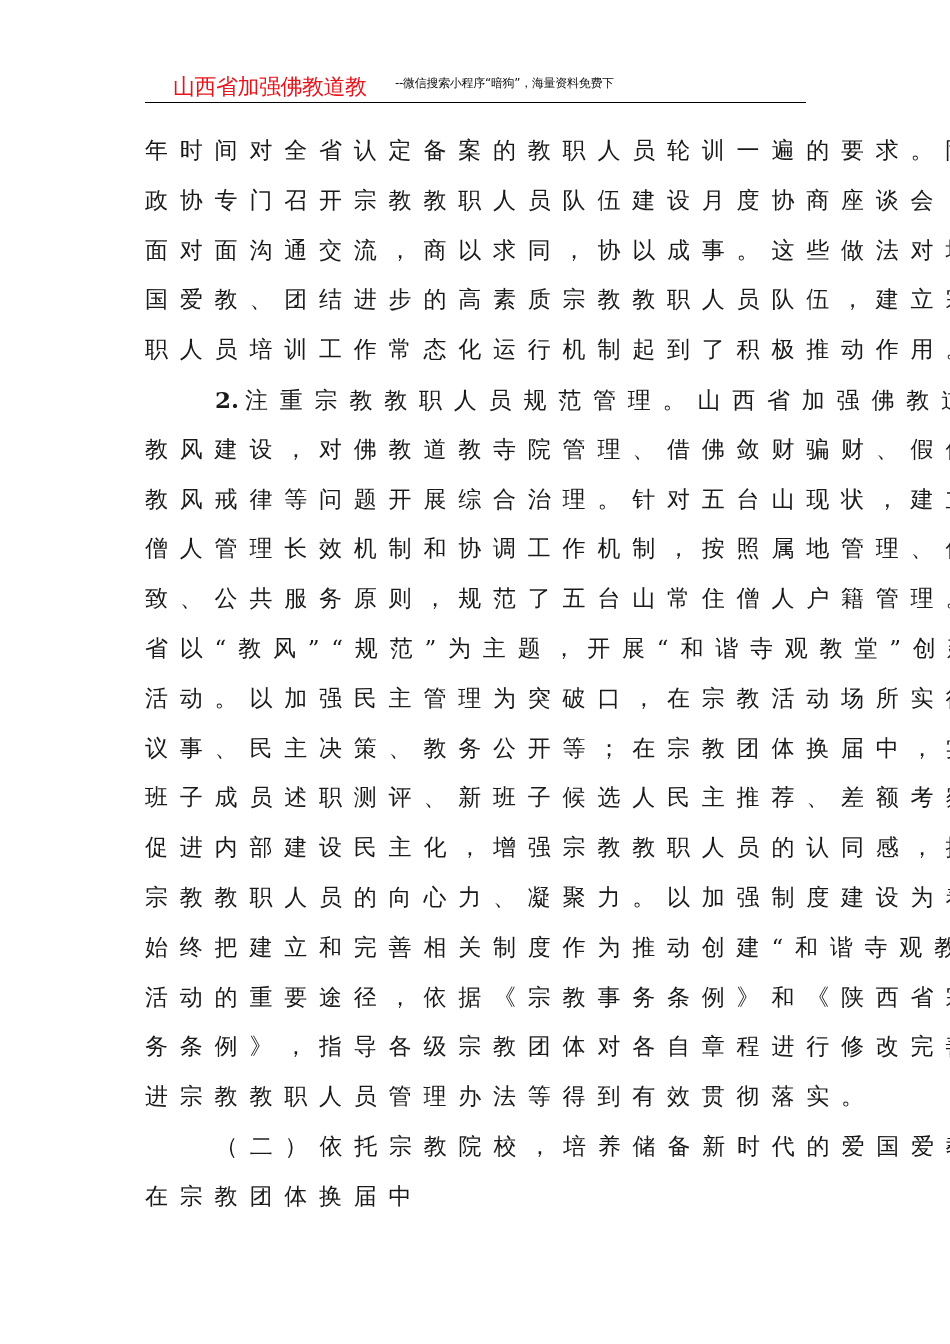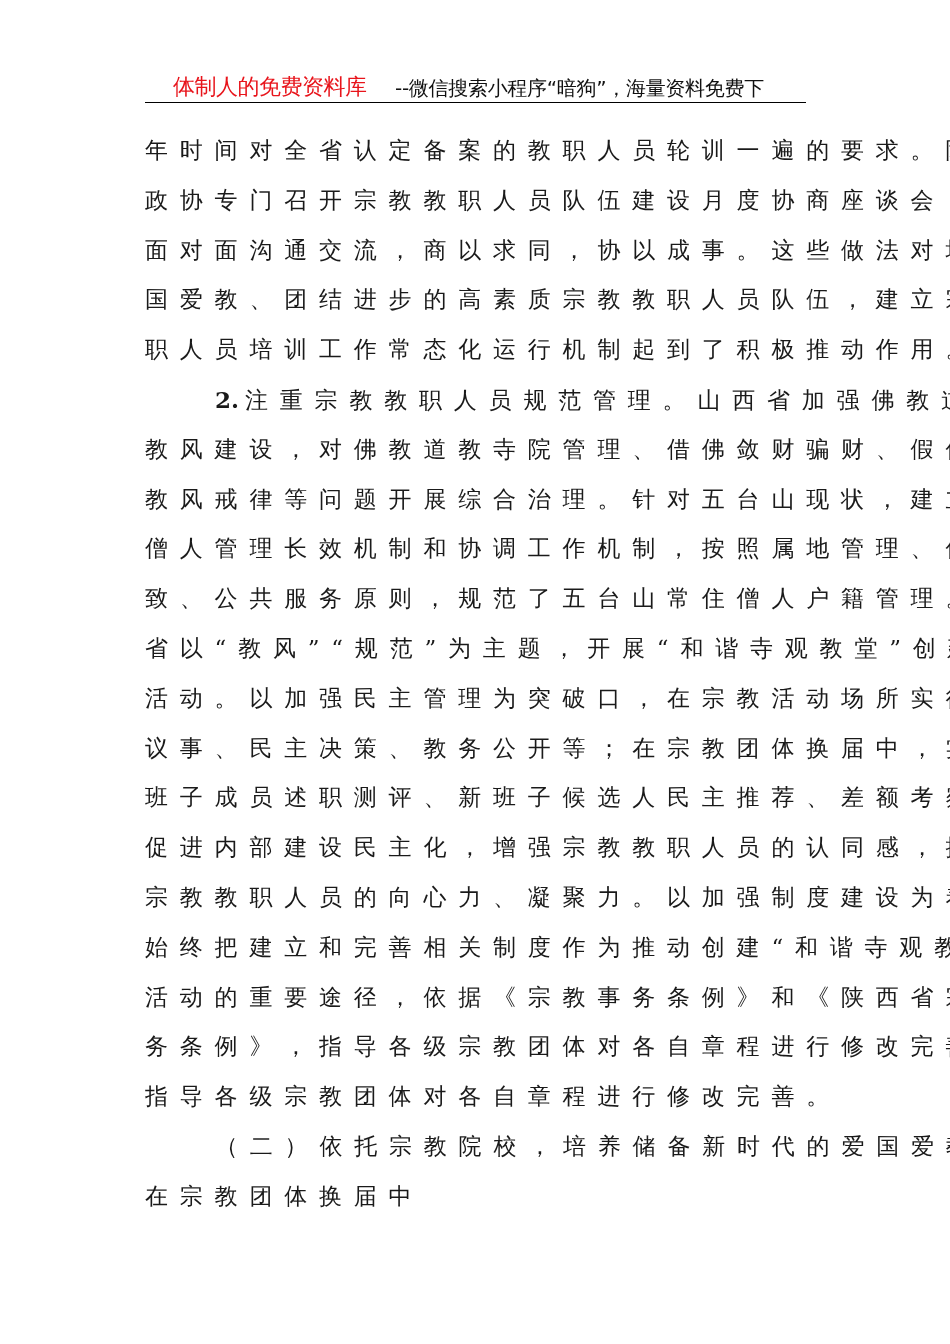--- a/index.html
+++ b/index.html
@@ -31,21 +31,21 @@
       top: 4px;
       color: #e8141b;
       font-size: 22px;
       letter-spacing: -0.5px;
     }
     .header-note {
       position: absolute;
       left: 250px;
       top: 7px;
       color: #111;
-      font-size: 20px;
+      font-size: 12px;
       letter-spacing: -0.3px;
     }
     .body-text {
       position: absolute;
       left: 145px;
       top: 126px;
       width: 670px;
     }
     .line {
       height: 49.8px;
@@ -54,21 +54,21 @@
       letter-spacing: 11.8px;
       white-space: nowrap;
     }
     .indent { padding-left: 70px; }
     .num { font-weight: bold; letter-spacing: 0; margin-right: 6px; }
   </style>
 </head>
 <body>
 
 <div class="header">
-  <span class="header-brand">体制人的免费资料库</span>
+  <span class="header-brand">山西省加强佛教道教</span>
   <span class="header-note">--微信搜索小程序“暗狗”，海量资料免费下</span>
 </div>
 
 <div class="body-text">
   <div class="line">年时间对全省认定备案的教职人员轮训一遍的要求。陕西省</div>
   <div class="line">政协专门召开宗教教职人员队伍建设月度协商座谈会，进行</div>
   <div class="line">面对面沟通交流，商以求同，协以成事。这些做法对培养爱</div>
   <div class="line">国爱教、团结进步的高素质宗教教职人员队伍，建立宗教教</div>
   <div class="line">职人员培训工作常态化运行机制起到了积极推动作用。</div>
   <div class="line indent"><span class="num">2.</span><span>注重宗教教职人员规范管理。山西省加强佛教道教</span></div>
@@ -78,16 +78,16 @@
   <div class="line">致、公共服务原则，规范了五台山常住僧人户籍管理。陕西</div>
   <div class="line">省以“教风”“规范”为主题，开展“和谐寺观教堂”创建</div>
   <div class="line">活动。以加强民主管理为突破口，在宗教活动场所实行民主</div>
   <div class="line">议事、民主决策、教务公开等；在宗教团体换届中，实行原</div>
   <div class="line">班子成员述职测评、新班子候选人民主推荐、差额考察等，</div>
   <div class="line">促进内部建设民主化，增强宗教教职人员的认同感，提升了</div>
   <div class="line">宗教教职人员的向心力、凝聚力。以加强制度建设为着力点</div>
   <div class="line">始终把建立和完善相关制度作为推动创建“和谐寺观教堂”</div>
   <div class="line">活动的重要途径，依据《宗教事务条例》和《陕西省宗教事</div>
   <div class="line">务条例》，指导各级宗教团体对各自章程进行修改完善，促</div>
-  <div class="line">指导各级宗教团体对各自章程进行修改完善。</div>
+  <div class="line">进宗教教职人员管理办法等得到有效贯彻落实。</div>
   <div class="line indent">（二）依托宗教院校，培养储备新时代的爱国爱教宗教</div>
   <div class="line">在宗教团体换届中</div>
 </div>
 
 </body></html>

